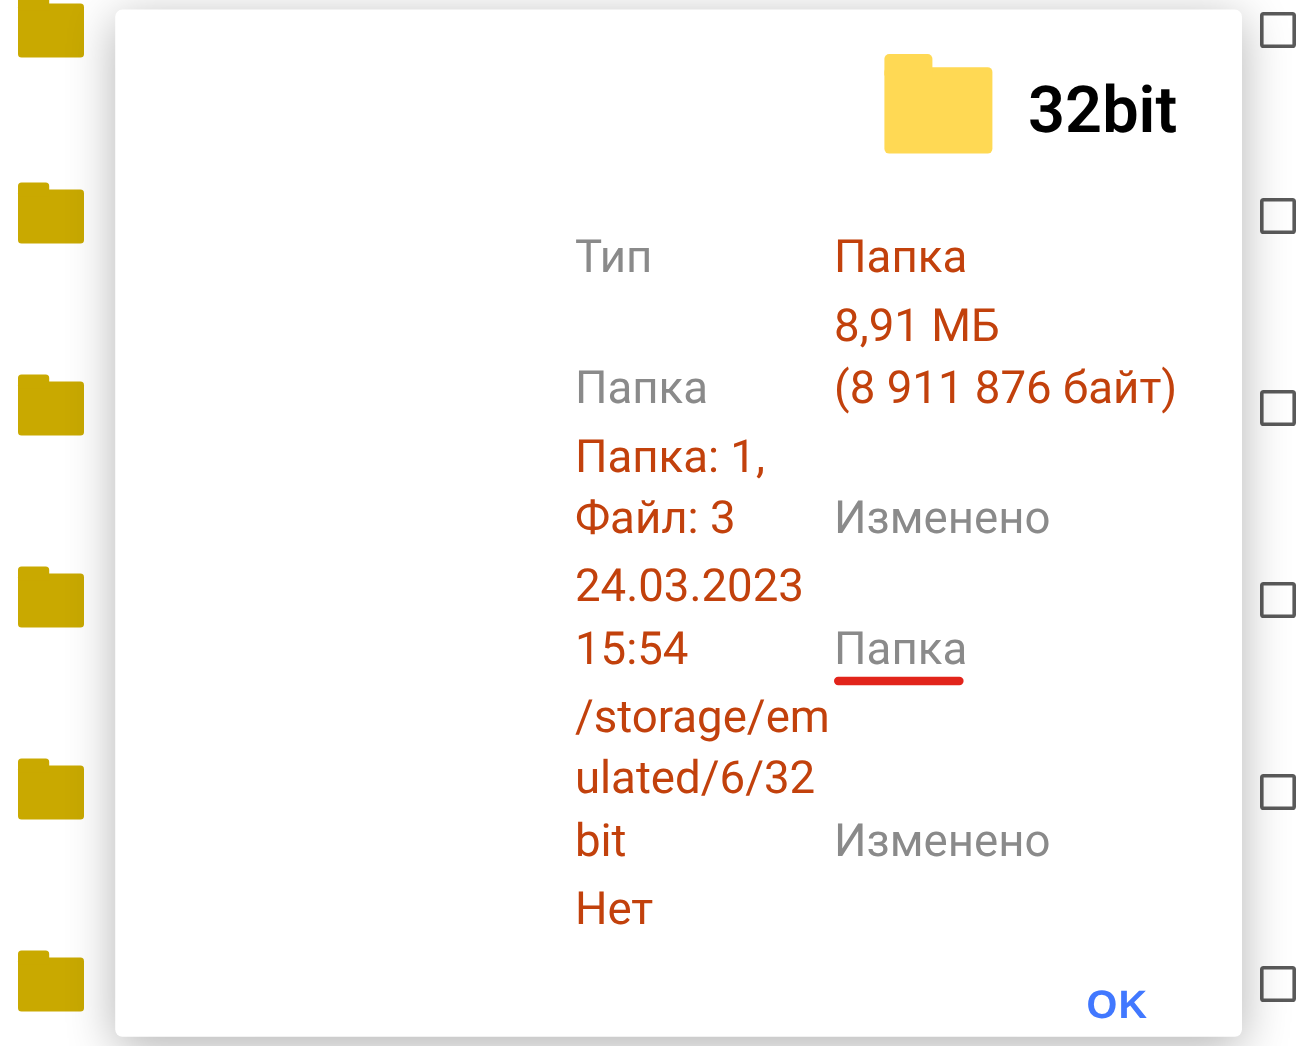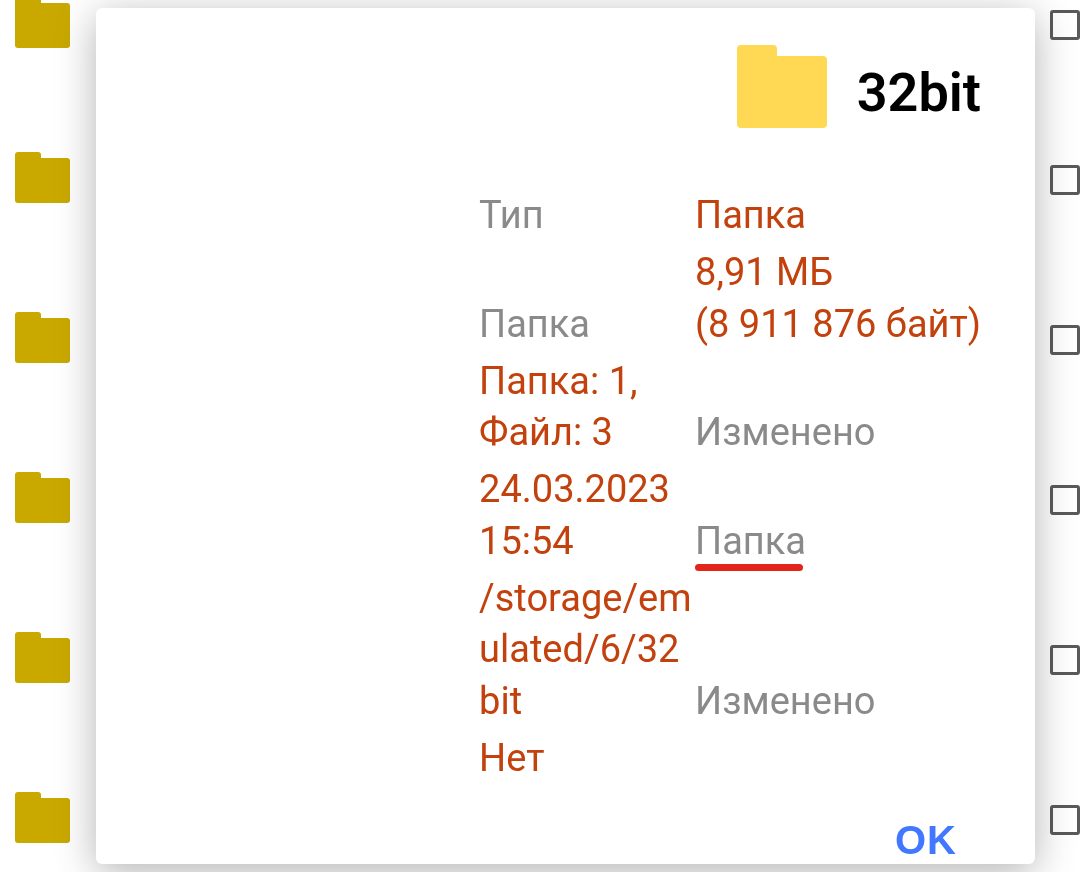--- a/index.html
+++ b/index.html
@@ -126,21 +126,21 @@
     .dialog-footer {
       margin-top: auto;
       display: flex;
       justify-content: flex-end;
       padding-top: 24px;
     }
     .ok-button {
       background: transparent;
       border: none;
       color: #4178ff;
-      font-size: 40px;
+      font-size: 33px;
       font-weight: 600;
       letter-spacing: 1px;
       padding: 10px 24px;
       cursor: pointer;
     }
   </style>
 </head>
 <body>
 
 <div class="background">

